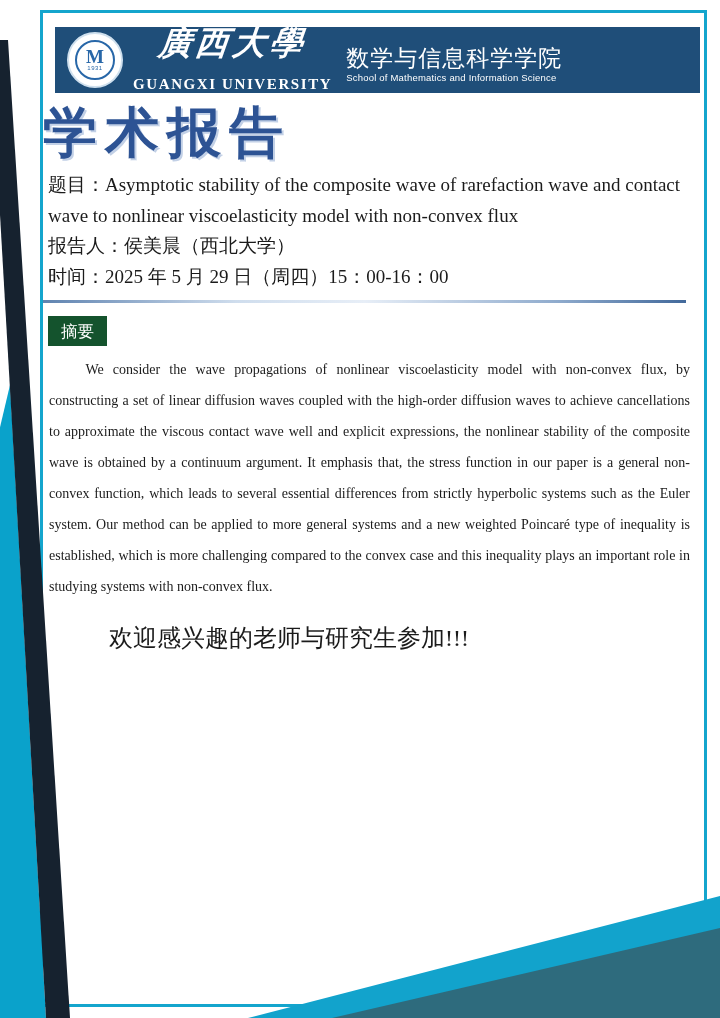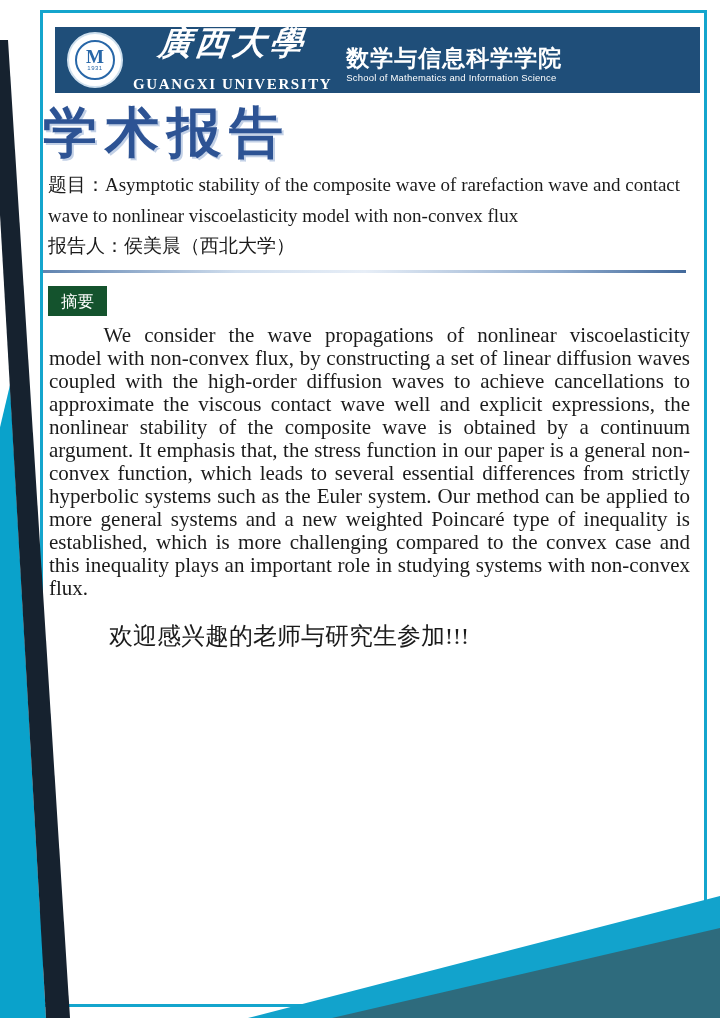--- a/index.html
+++ b/index.html
@@ -35,41 +35,41 @@
   }
   .logo-letter{font-family:"Liberation Serif",serif;font-weight:bold;font-size:19px;line-height:17px;}
   .logo-year{font-size:6px;line-height:7px;letter-spacing:.5px;}
   .uni-block{margin-left:10px;color:#ffffff;flex:0 0 auto;text-align:center;}
   .uni-zh{
     font-family:"Liberation Serif",serif;font-style:italic;font-weight:bold;
     font-size:33px;line-height:33px;letter-spacing:4px;transform:skewX(-6deg);
   }
   .uni-en{font-family:"Liberation Serif",serif;font-size:15px;letter-spacing:1.6px;font-weight:bold;margin-top:16px;}
   .college-block{margin-left:14px;color:#ffffff;align-self:center;padding-top:8px;}
-  .college-zh{font-weight:bold;font-size:23px;line-height:24px;letter-spacing:1px;}
+  .college-zh{font-weight:normal;font-size:23px;line-height:24px;letter-spacing:1px;}
   .college-en{font-size:9.5px;margin-top:2px;letter-spacing:.2px;}
   
   .poster-title{
     margin-top:9px;font-weight:bold;font-size:54px;line-height:62px;
     color:#2d5394;letter-spacing:8px;
     text-shadow:2px 2px 0 rgba(120,150,200,.45);
   }
   .details{margin:6px 14px 0 5px;font-size:19px;line-height:30.5px;}
   .detail-line{margin:0;}
   .divider{
     margin:8px 0 0 0;height:3px;width:643px;
     background:linear-gradient(90deg,#5f83b0 0%,#cfdded 30%,#e7eef7 50%,#8fabcd 80%,#42699b 100%);
   }
   .badge{
     display:inline-block;background:#14532d;color:#ffffff;
     font-family:"Liberation Sans",sans-serif;font-size:16.5px;line-height:22px;
     padding:4px 13px;margin:13px 0 0 5px;
   }
   .abstract-body{
-    margin:8px 14px 0 6px;font-size:21px;line-height:23px;
+    margin:8px 14px 0 6px;font-size:14px;line-height:31px;
     text-align:justify;text-indent:2.6em;
   }
   .badge-bio{margin-top:20px;}
   .bio-body{
     margin:26px 14px 0 6px;font-size:18.5px;line-height:32.5px;
     text-align:justify;text-indent:2.5em;
   }
   .closing-line{margin:20px 14px 0 6px;font-size:24px;text-indent:2.5em;}
 </style>
 </head>
@@ -96,20 +96,21 @@
       </div>
     </div>
 
     <div style="height:80px"></div>
 
     <div class="poster-title">学术报告</div>
 
     <div class="details">
       <p class="detail-line"><span>题目：</span><span>Asymptotic stability of the composite wave of rarefaction wave and contact wave to nonlinear viscoelasticity model with non-convex flux</span></p>
       <p class="detail-line"><span>报告人：</span><span>侯美晨（西北大学）</span></p>
+      <p class="detail-line"><span>时间：</span><span>2025 年 5 月 29 日（周四）15：00-16：00</span></p>
     </div>
 
     <div class="divider"></div>
 
     <div class="badge">摘要</div>
 
     <div class="abstract-body">We consider the wave propagations of nonlinear viscoelasticity model with non-convex flux, by constructing a set of linear diffusion waves coupled with the high-order diffusion waves to achieve cancellations to approximate the viscous contact wave well and explicit expressions, the nonlinear stability of the composite wave is obtained by a continuum argument. It emphasis that, the stress function in our paper is a general non-convex function, which leads to several essential differences from strictly hyperbolic systems such as the Euler system. Our method can be applied to more general systems and a new weighted Poincaré type of inequality is established, which is more challenging compared to the convex case and this inequality plays an important role in studying systems with non-convex flux.</div>
 
 
 

